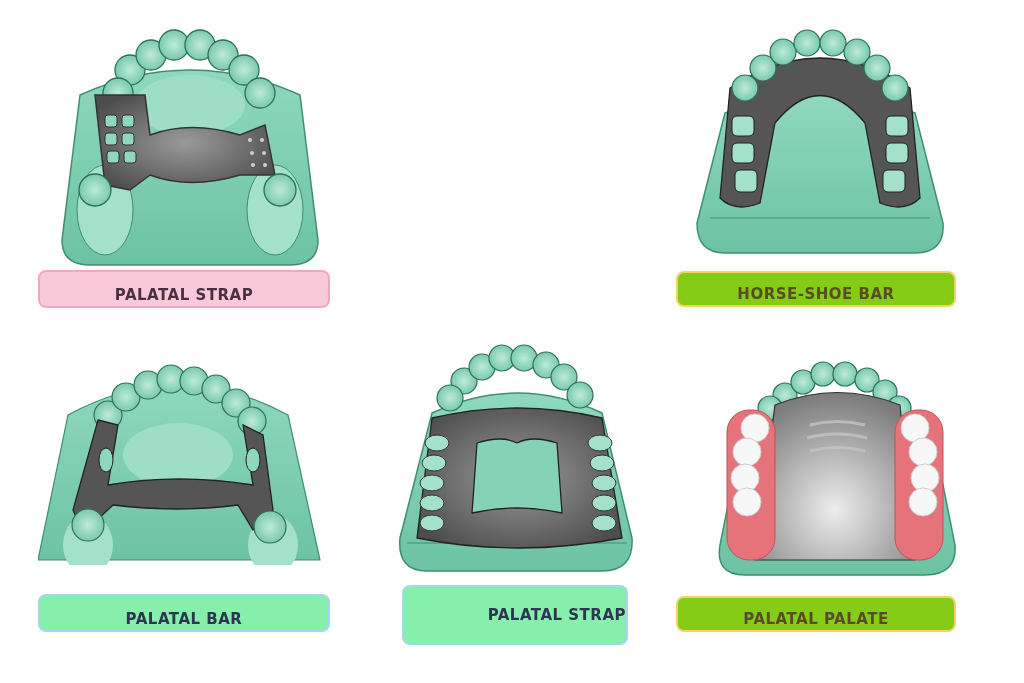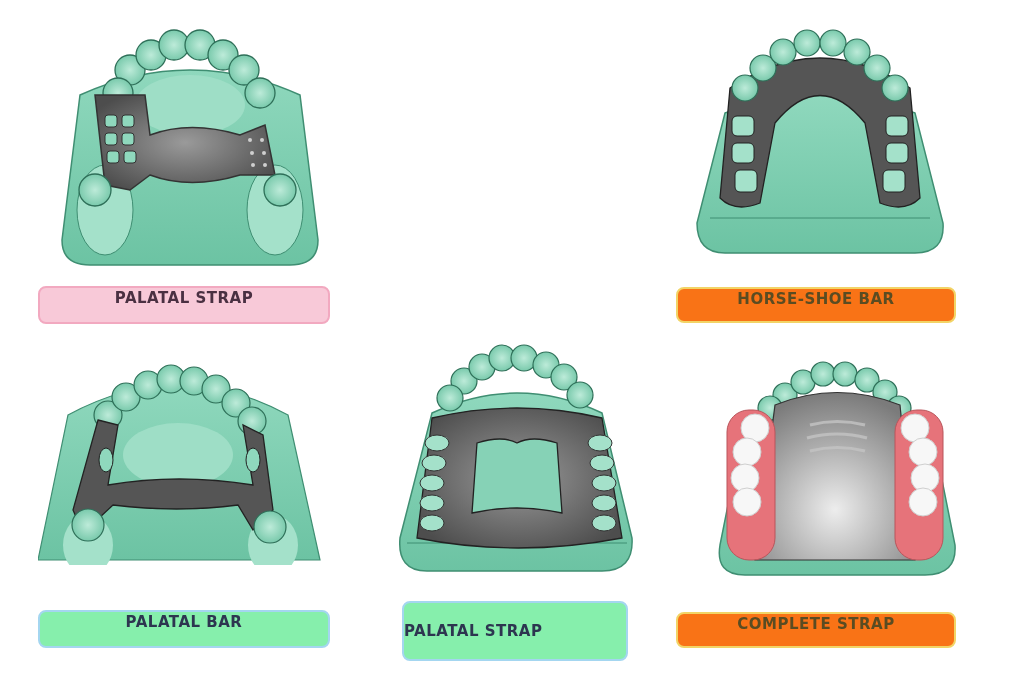--- a/index.html
+++ b/index.html
@@ -1,21 +1,21 @@
 <!DOCTYPE html>
 <html><head>
 <meta charset="utf-8">
 <style>
   html,body{margin:0;padding:0;background:#ffffff;}
   body{width:1024px;height:683px;position:relative;overflow:hidden;font-family:"DejaVu Sans","Liberation Sans",sans-serif;}
   .panel{position:absolute;}
   .illus{position:absolute;}
-  .label{position:absolute;box-sizing:border-box;border-radius:8px;display:flex;align-items:flex-start;justify-content:center;text-align:center;font-weight:bold;letter-spacing:0.5px;font-size:15px;line-height:21px;margin-top:16px;}
+  .label{position:absolute;box-sizing:border-box;border-radius:8px;display:flex;align-items:flex-end;justify-content:center;text-align:center;font-weight:bold;letter-spacing:0.5px;font-size:15px;line-height:21px;}
   .pink{background:#f8c9d8;border:2px solid #f2a9c0;color:#4a3042;}
-  .yellow{background:#f97316;border:2px solid #f2d466;color:#5a4c22;}
+  .yellow{background:#84cc16;border:2px solid #f2d466;color:#5a4c22;}
   .blue{background:#86efac;border:2px solid #a4d6f0;color:#2d3550;}
 </style>
 </head>
 <body>
 
 <svg width="0" height="0" style="position:absolute">
   <defs>
     <linearGradient id="castGrad" x1="0" y1="0" x2="0" y2="1">
       <stop offset="0" stop-color="#8fd8bd"></stop>
       <stop offset="1" stop-color="#6cc3a3"></stop>
@@ -194,15 +194,15 @@
         <circle cx="32" cy="92" r="14"></circle>
         <circle cx="30" cy="118" r="14"></circle>
         <circle cx="32" cy="142" r="14"></circle>
       <circle cx="200" cy="68" r="14"></circle>
         <circle cx="208" cy="92" r="14"></circle>
         <circle cx="210" cy="118" r="14"></circle>
         <circle cx="208" cy="142" r="14"></circle>
     </g>
   </svg>
   <div class="label yellow" style="left:676px;top:596px;width:280px;height:36px;">
-    <span>COMPLETE STRAP</span>
+    <span>PALATAL PALATE</span>
   </div>
 </div>
 
 </body></html>

